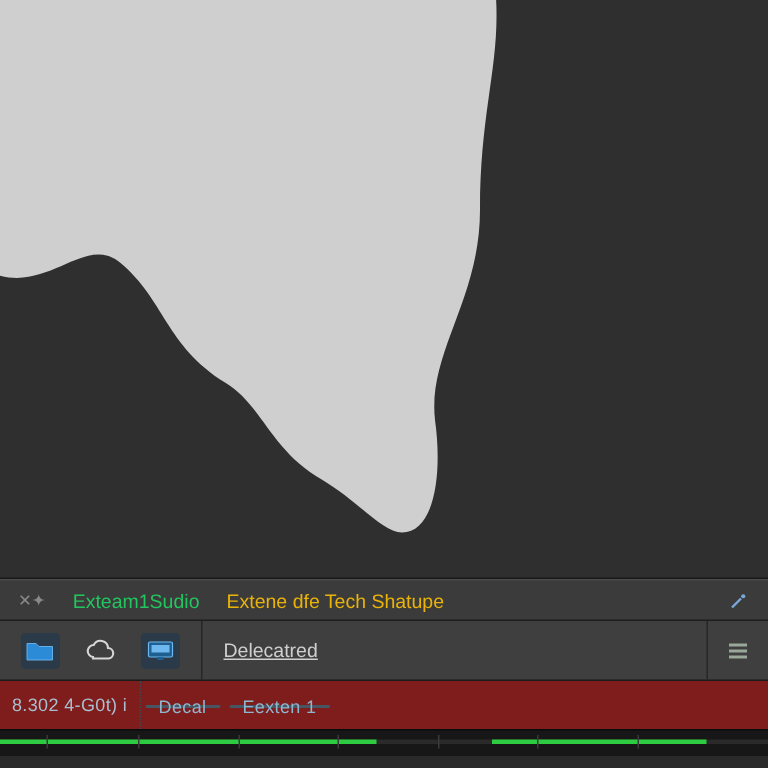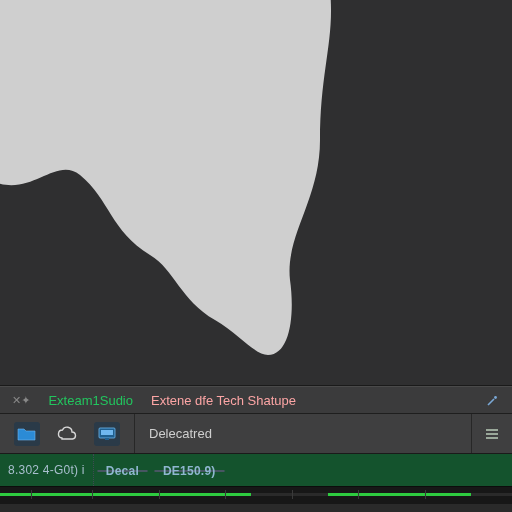--- a/index.html
+++ b/index.html
@@ -30,21 +30,21 @@
     display: flex;
     align-items: center;
     gap: 18px;
     padding: 0 12px;
     border-top: 1px solid #4a4a4a;
     border-bottom: 1px solid #1e1e1e;
     position: relative;
   }
   .tabbar .left-icons { display:flex; align-items:center; gap:2px; color:#888; font-size:11px;}
   .tabbar .tab1 { color:#22c55e; }
-  .tabbar .tab2 { color:#fca5a5; }
+  .tabbar .tab2 { color:#eab308; }
   .tabbar .right-icon {
     position:absolute; right:10px; top:50%; transform:translateY(-50%);
     width:18px; height:18px; display:flex; align-items:center; justify-content:center;
     color:#7aa8d6;
   }
 
   
   .toolbar {
     height: 40px;
     background: #3f3f40;
@@ -62,52 +62,52 @@
     width:26px; height:24px;
     display:flex; align-items:center; justify-content:center;
     border-radius:3px;
   }
   .icon-btn.active { background:#2a3a48; }
   .icon-btn svg { display:block; }
   .toolbar .mode-label {
     padding: 0 14px;
     color:#cfcfcf;
     flex:1;
+    text-decoration:underline;
   }
   .toolbar .end-icon {
     padding:0 12px;
     color:#9aa89a;
     border-left:1px solid #272727;
     height:100%;
     display:flex; align-items:center;
   }
 
   
   .statusrow {
     height: 32px;
-    background: #14532d;
+    background: #7f1d1d;
     display:flex;
     align-items:stretch;
     color:#b5cfe0;
     font-size:12px;
   }
   .statusrow .seg {
     padding: 0 8px;
     display:flex; align-items:center;
     border-right:1px dotted #3e4a52;
     white-space:nowrap;
     letter-spacing:.02em;
   }
   .statusrow .seg.btnlike {
     background:linear-gradient(#3a4650,#2c353c);
     border:1px solid #475662;
     border-radius:3px;
     margin:16px 3px;
     color:#8fb6cf;
-    font-weight:bold;
   }
   .statusrow .seg.readings { color:#a9bfcf; }
   .statusrow .spacer { flex:1; border-right:none; }
 
   
   .timeline {
     height: 18px;
     background: #171717;
     position: relative;
     border-top:1px solid #0c0c0c;
@@ -192,21 +192,21 @@
       <rect x="2" y="3" width="12" height="2" fill="#9aa89a"></rect>
       <rect x="2" y="7" width="12" height="2" fill="#9aa89a"></rect>
       <rect x="2" y="11" width="12" height="2" fill="#9aa89a"></rect>
     </svg>
   </span>
 </div>
 
 <div class="statusrow">
   <span class="seg readings">8.302  4-G0t)  i</span>
   <span class="seg btnlike">Decal</span>
-  <span class="seg btnlike">DE150.9)</span>
+  <span class="seg btnlike">Eexten 1</span>
   <span class="spacer"></span>
 </div>
 
 <div class="timeline">
   <div class="track"></div>
   <div class="progress"></div>
   <div class="progress seg2"></div>
   <div class="tick" style="left:6%"></div>
   <div class="tick" style="left:18%"></div>
   <div class="tick" style="left:31%"></div>

